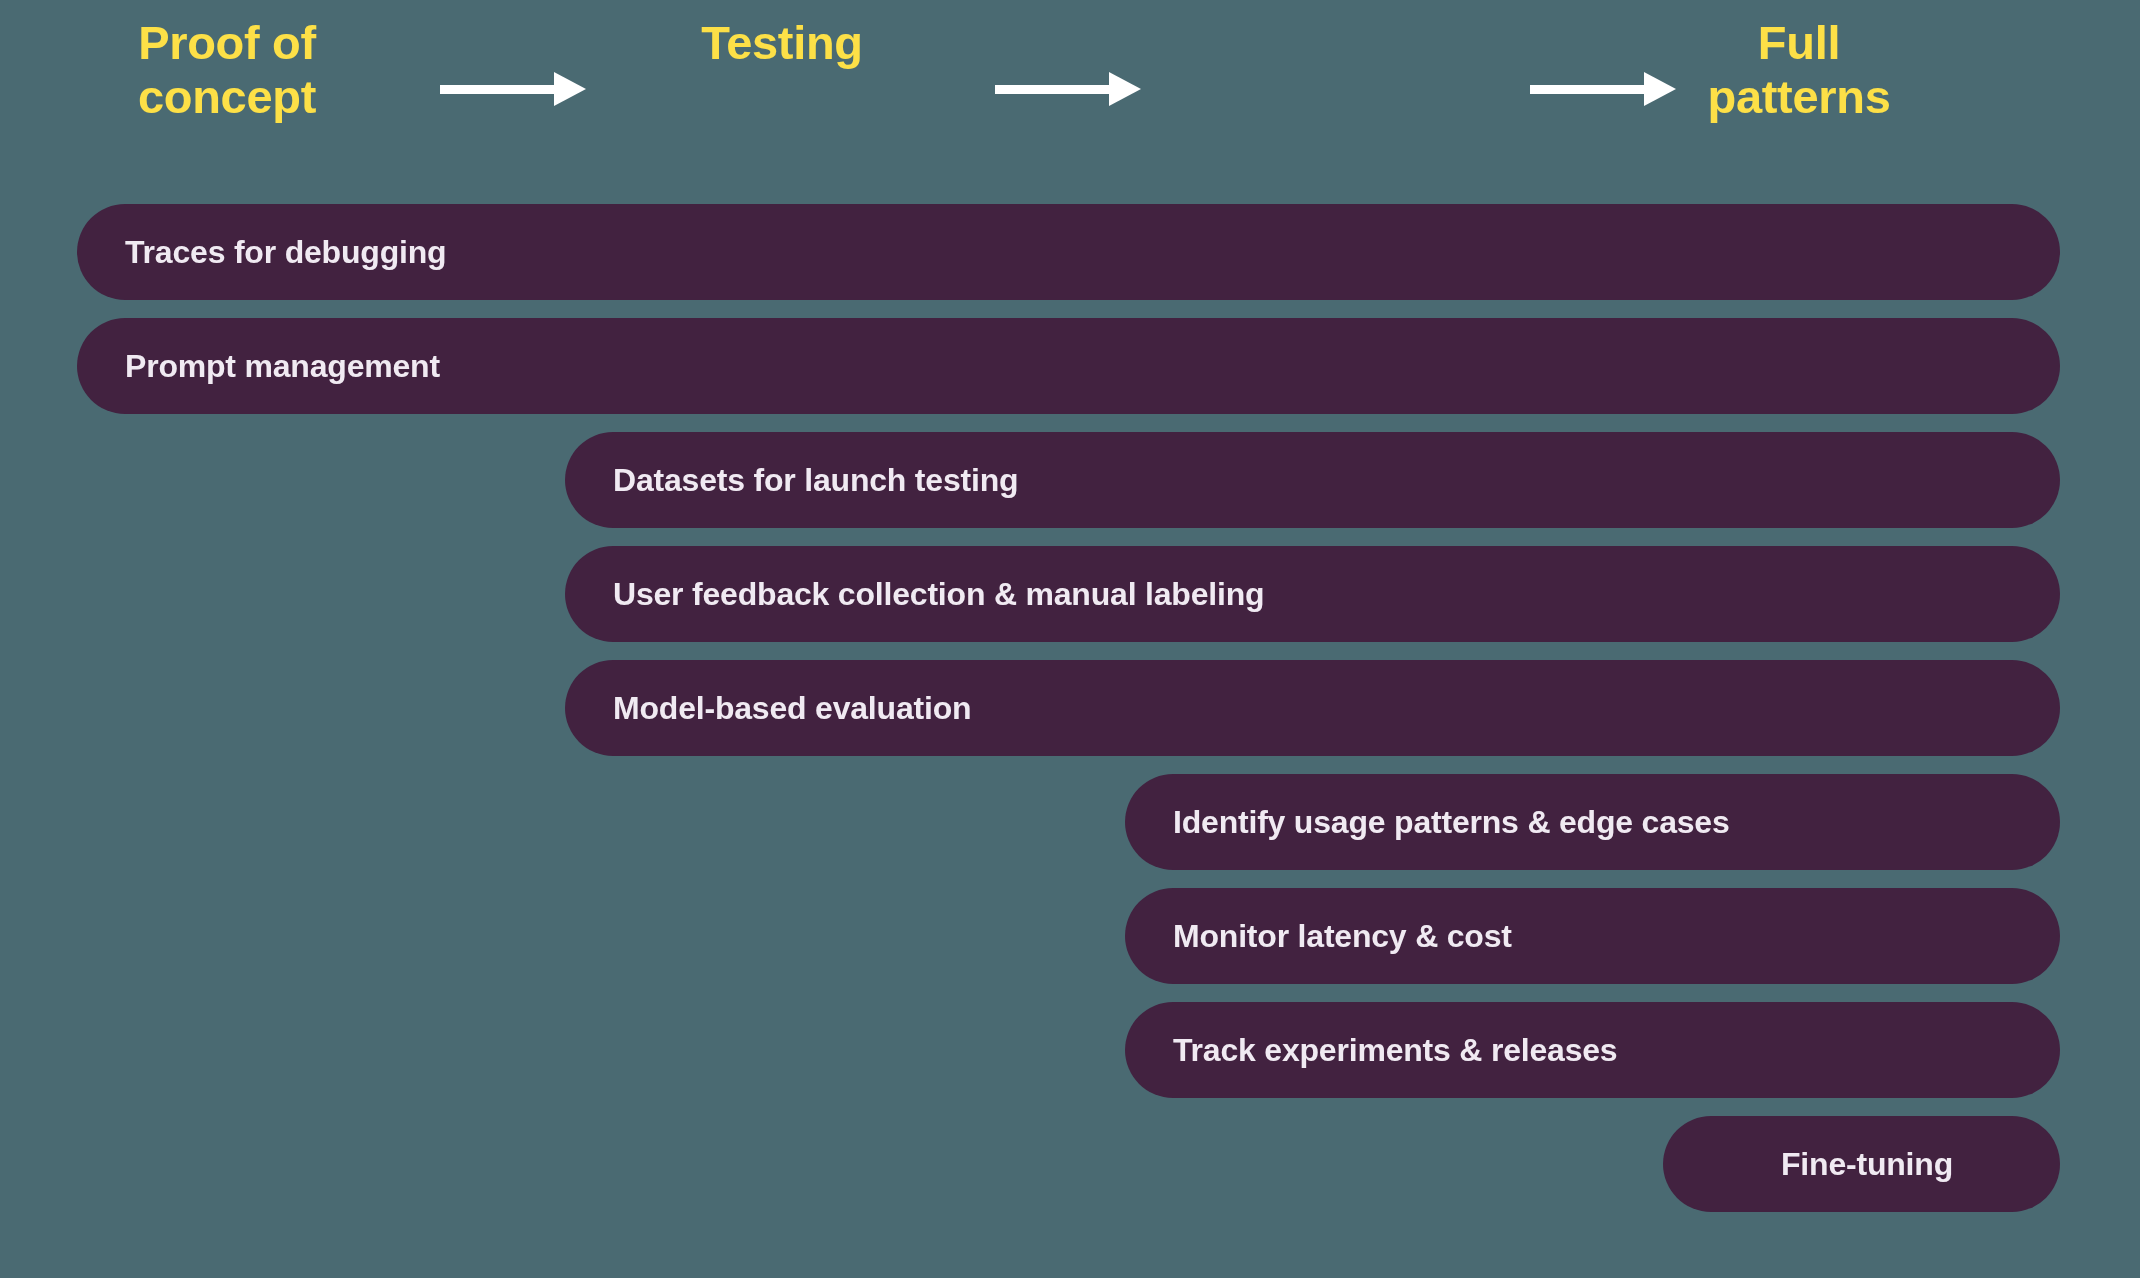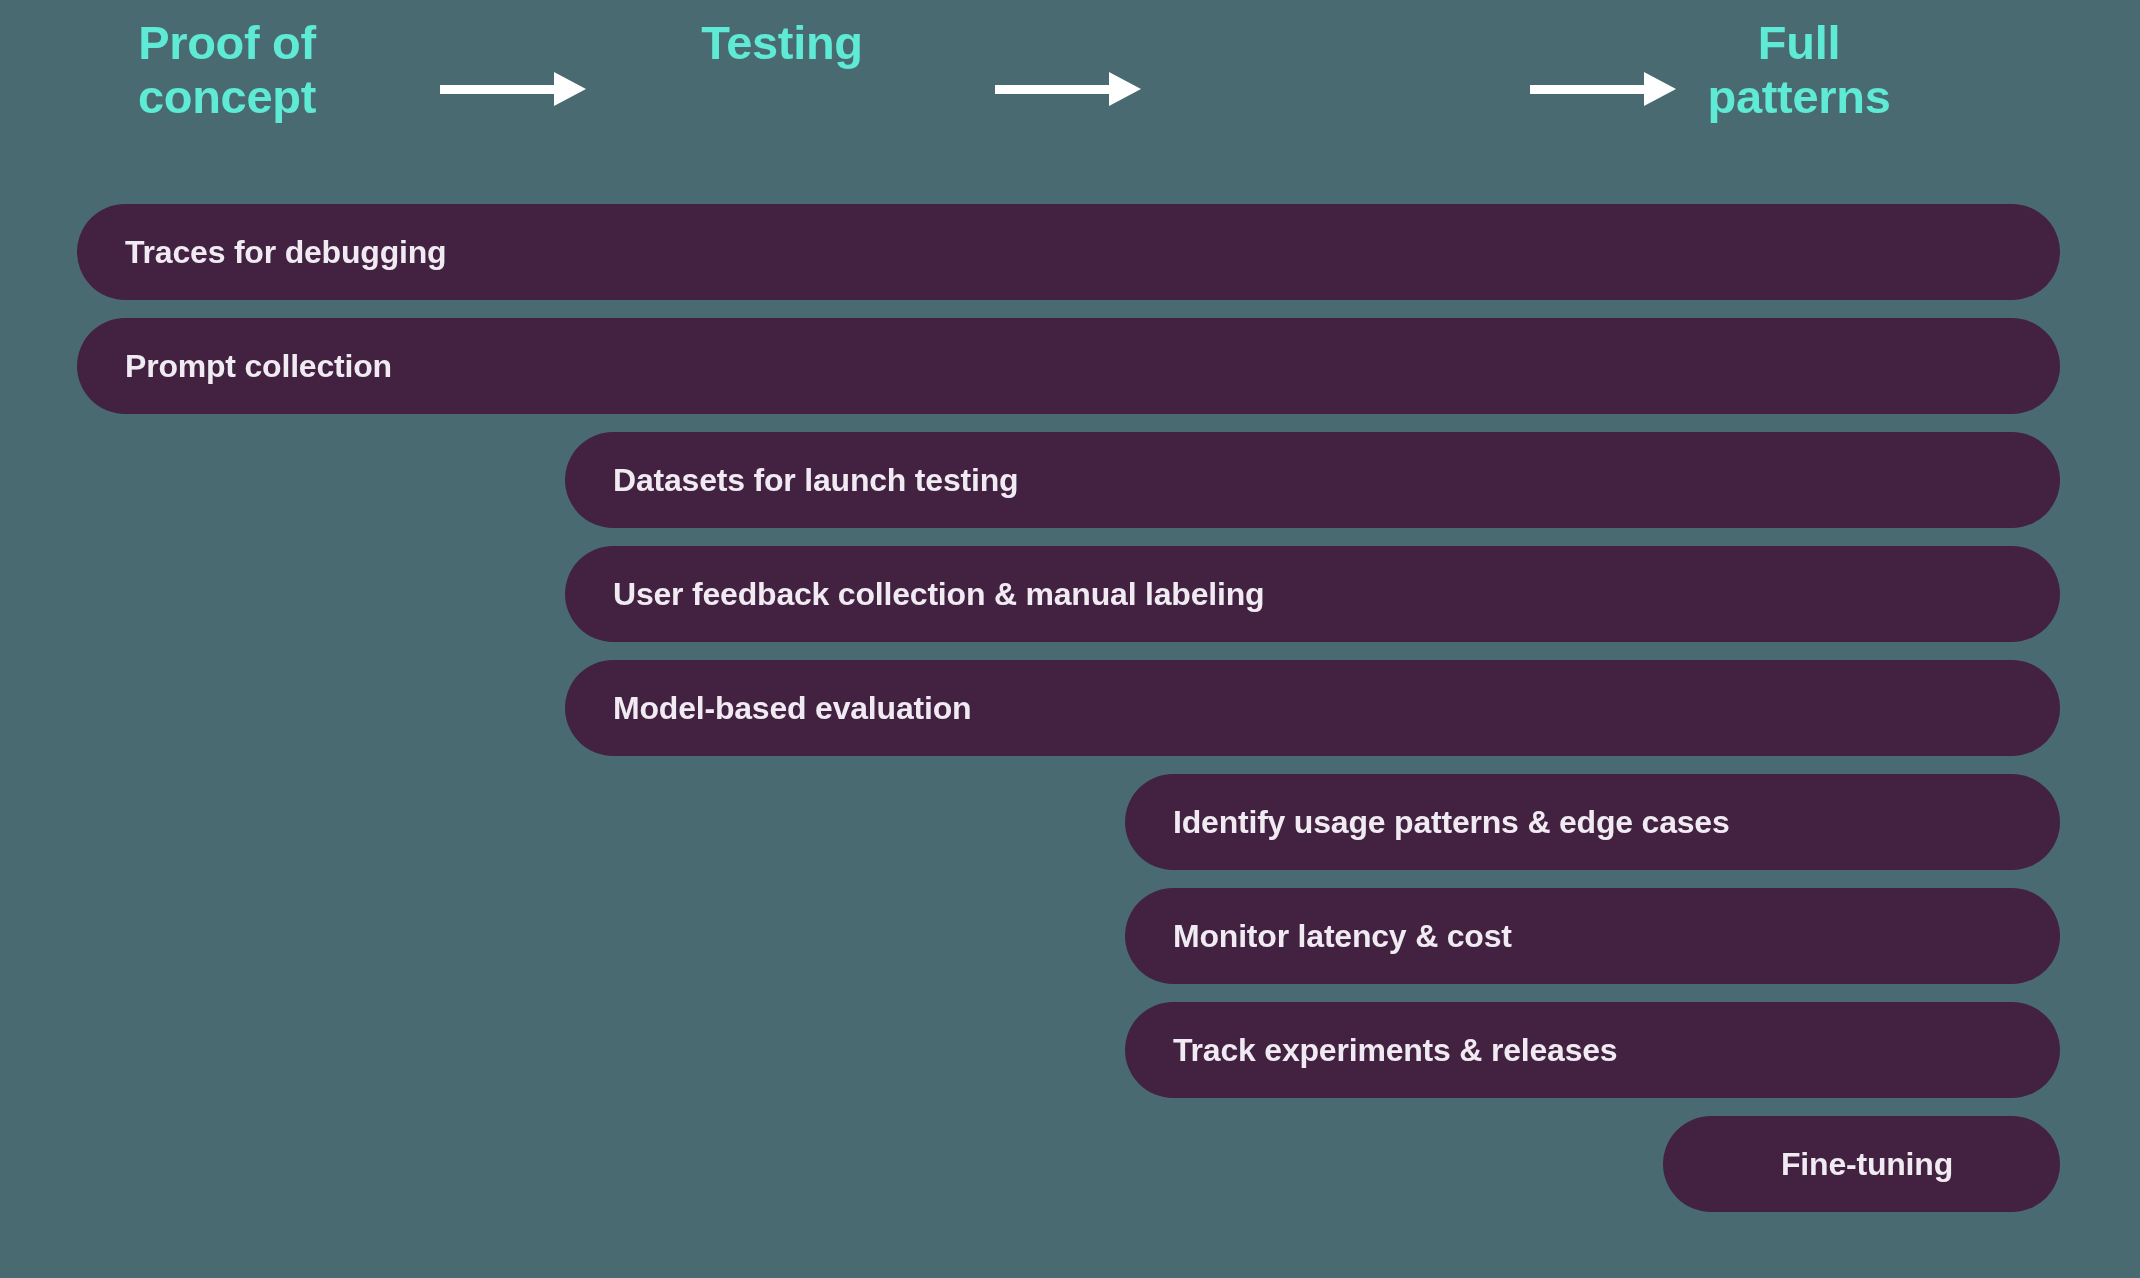--- a/index.html
+++ b/index.html
@@ -25,21 +25,21 @@
     left: 0;
     top: 0;
     width: 2140px;
     height: 185px;
   }
   .stage-label {
     position: absolute;
     top: 16px;
     width: 300px;
     text-align: center;
-    color: #5eead4;
+    color: #fde047;
     font-size: 47px;
     font-weight: bold;
     line-height: 1.15;
     letter-spacing: -0.3px;
   }
   .stage-label .l1 { display: block; }
   .stage-label .l2 { display: block; }
 
   .stage-arrow {
     position: absolute;
@@ -125,21 +125,21 @@
         <div class="shaft"></div>
         <div class="head"></div>
       </div>
     </div>
 
   <div id="bars">
       <div class="bar align-left" style="left: 77px; width: 1983px; top: 204px;">
         <span class="bar-label">Traces for debugging</span>
       </div>
       <div class="bar align-left" style="left: 77px; width: 1983px; top: 318px;">
-        <span class="bar-label">Prompt collection</span>
+        <span class="bar-label">Prompt management</span>
       </div>
       <div class="bar align-left" style="left: 565px; width: 1495px; top: 432px;">
         <span class="bar-label">Datasets for launch testing</span>
       </div>
       <div class="bar align-left" style="left: 565px; width: 1495px; top: 546px;">
         <span class="bar-label">User feedback collection &amp; manual labeling</span>
       </div>
       <div class="bar align-left" style="left: 565px; width: 1495px; top: 660px;">
         <span class="bar-label">Model-based evaluation</span>
       </div>

